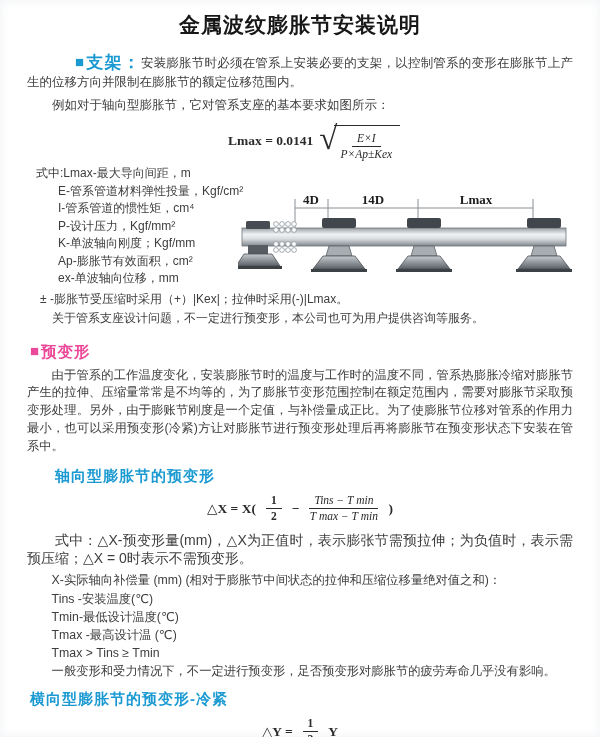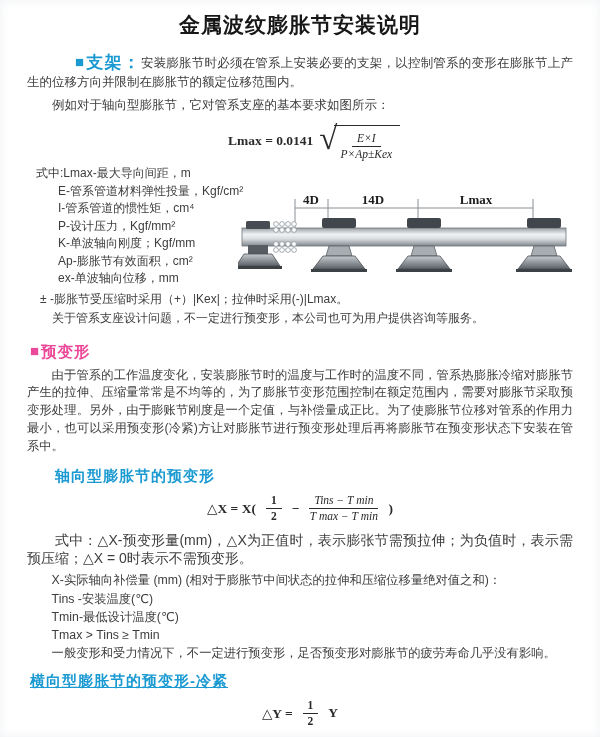--- a/index.html
+++ b/index.html
@@ -43,21 +43,21 @@
 
   
   .diagram{position:absolute;left:238px;top:192px;width:356px;height:96px;}
   .dim-label{font-family:"Liberation Serif","DejaVu Serif",serif;font-weight:bold;font-size:13px;fill:#1d1d1d;}
 
   .sec2-head{margin:14px 0 4px 30px;color:#ec4899;font-size:15.5px;font-weight:bold;letter-spacing:1px;}
   .p-predeform{text-indent:2em;line-height:17.8px;font-size:12.3px;}
 
   .sub-head{color:#1b9ad2;font-size:15px;font-weight:bold;letter-spacing:1px;}
   .axial-head{margin:12px 0 2px 55px;}
-  .lateral-head{margin:10px 4px 0 30px;text-decoration:underline;}
+  .lateral-head{margin:10px 4px 0 30px;}
 
   .p-where{text-indent:2em;margin-top:2px;font-size:14px;line-height:18px;}
   .notes{margin:4px 27px 0 27px;font-size:12.3px;line-height:18.1px;}
   .notes .note{text-indent:2em;}
 </style>
 </head>
 <body>
 
 <div class="page">
 
@@ -184,20 +184,21 @@
     </span>
     <span class="f-bold">)</span>
   </div>
 
   <p class="para p-where">式中：△X-预变形量(mm)，△X为正值时，表示膨张节需预拉伸；为负值时，表示需预压缩；△X = 0时表示不需预变形。</p>
 
   <div class="notes">
     <div class="note">X-实际轴向补偿量 (mm) (相对于膨胀节中间状态的拉伸和压缩位移量绝对值之和)：</div>
     <div class="note">Tins -安装温度(℃)</div>
     <div class="note">Tmin-最低设计温度(℃)</div>
+    <div class="note">Tmax -最高设计温 (℃)</div>
     <div class="note">Tmax &gt; Tins ≥ Tmin</div>
     <div class="note">一般变形和受力情况下，不一定进行预变形，足否预变形对膨胀节的疲劳寿命几乎没有影响。</div>
   </div>
 
   <div class="sub-head lateral-head">横向型膨胀节的预变形-冷紧</div>
 
   <div class="formula-c fwrap">
     <span class="f-bold">△Y =</span>
     <span class="frac upright">
       <span class="num">1</span>

